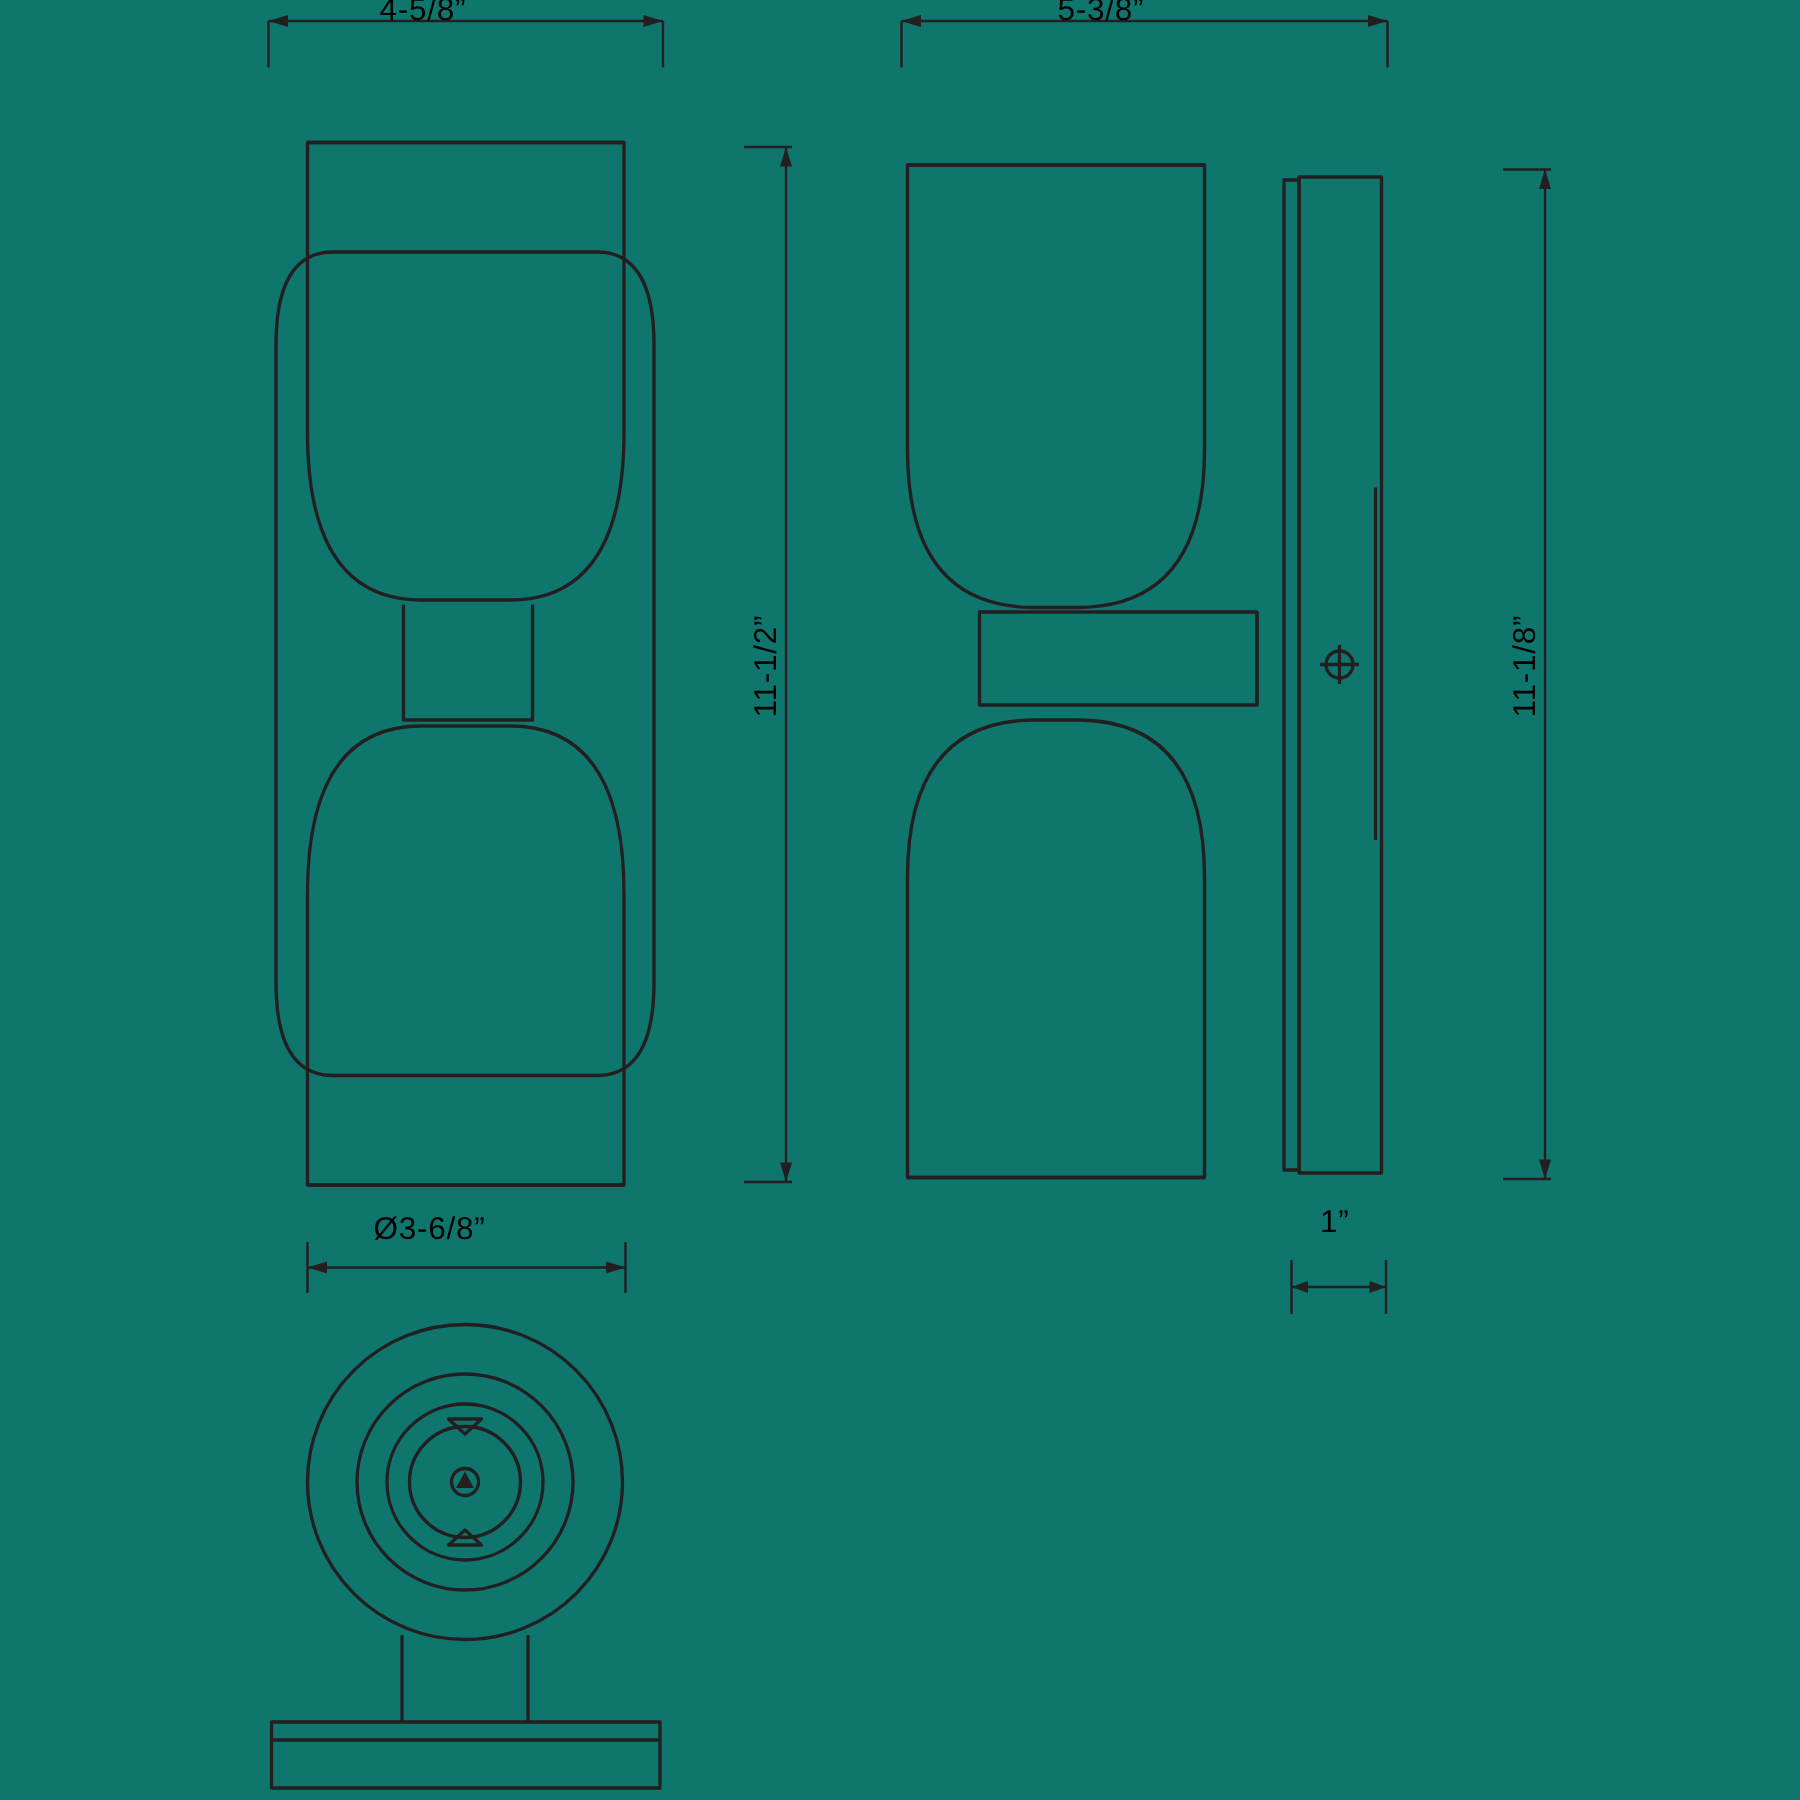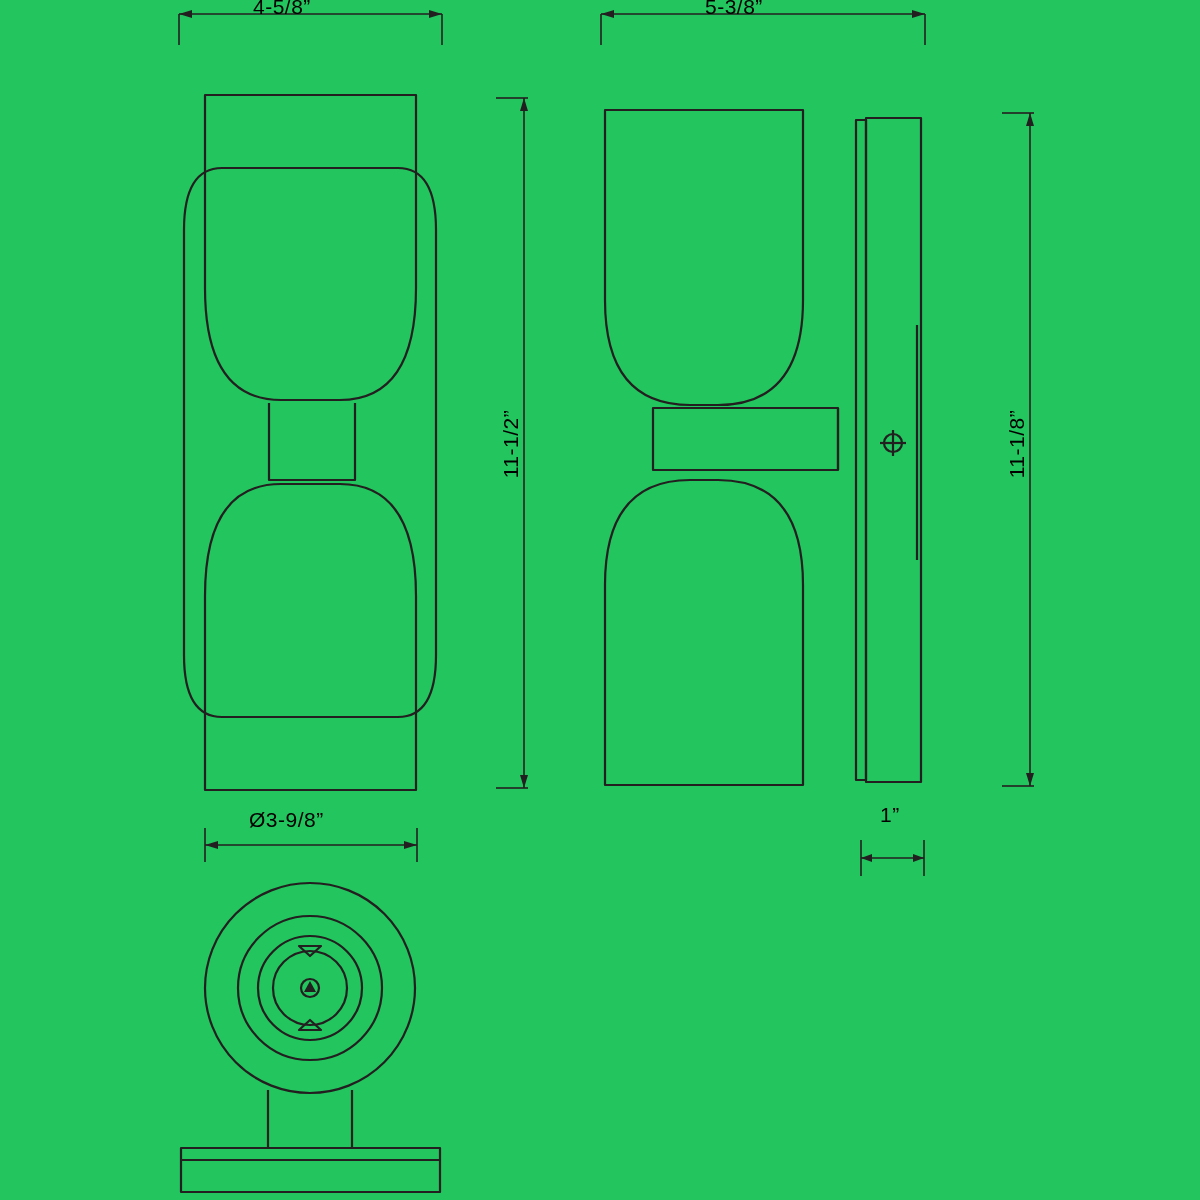--- a/index.html
+++ b/index.html
@@ -8,21 +8,21 @@
     background: #ffffff;
   }
   body {
     font-family: "Liberation Sans", sans-serif;
     color: #000000;
   }
   #sheet {
     position: relative;
     width: 1200px;
     height: 1200px;
-    background: #22c55e;
+    background: #0f766e;
     overflow: hidden;
   }
   #sheet svg {
     position: absolute;
     left: 0;
     top: 0;
   }
   .dim-label {
     position: absolute;
     font-size: 21px;
@@ -147,17 +147,17 @@
   </svg>
 
   <div class="dim-label" style="left:253px; top:-5px;">4-5/8”</div>
 
   <div class="dim-label" style="left:705px; top:-5px;">5-3/8”</div>
 
   <div class="dim-label rot-label" style="left:446px; top:432px; width:130px; text-align:center;">11-1/2”</div>
 
   <div class="dim-label rot-label" style="left:952px; top:432px; width:130px; text-align:center;">11-1/8”</div>
 
-  <div class="dim-label" style="left:249px; top:808px;">Ø3-9/8”</div>
+  <div class="dim-label" style="left:249px; top:808px;">Ø3-6/8”</div>
 
   <div class="dim-label" style="left:880px; top:803px;">1”</div>
 
 </div>
 
 </body></html>

